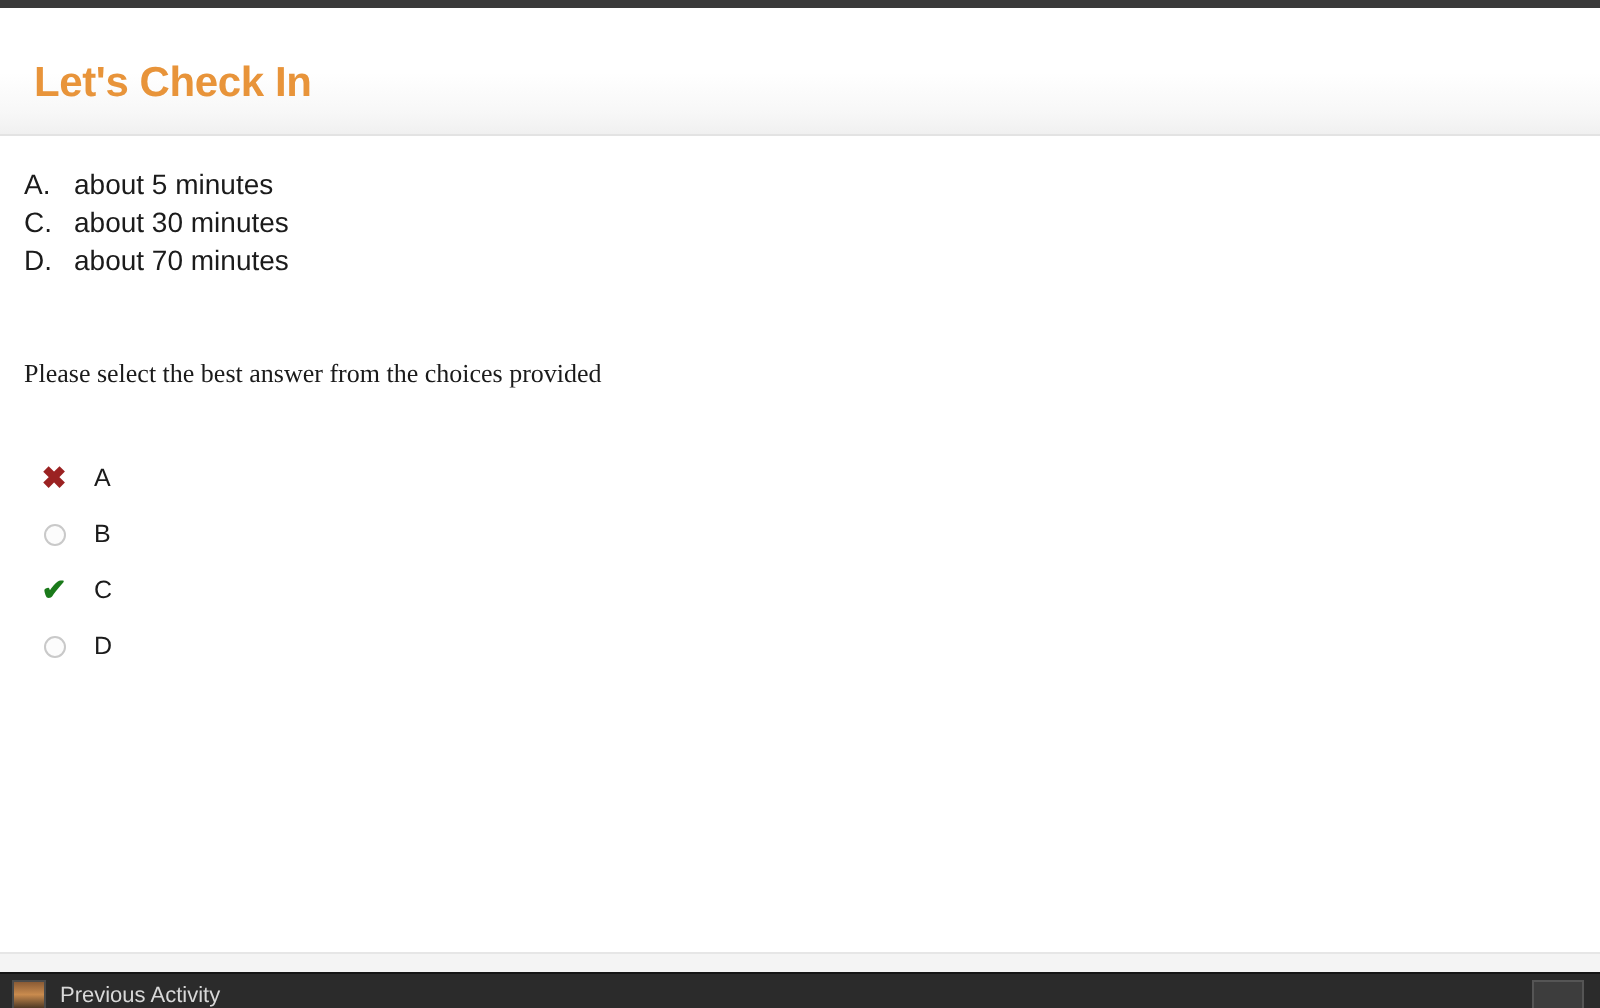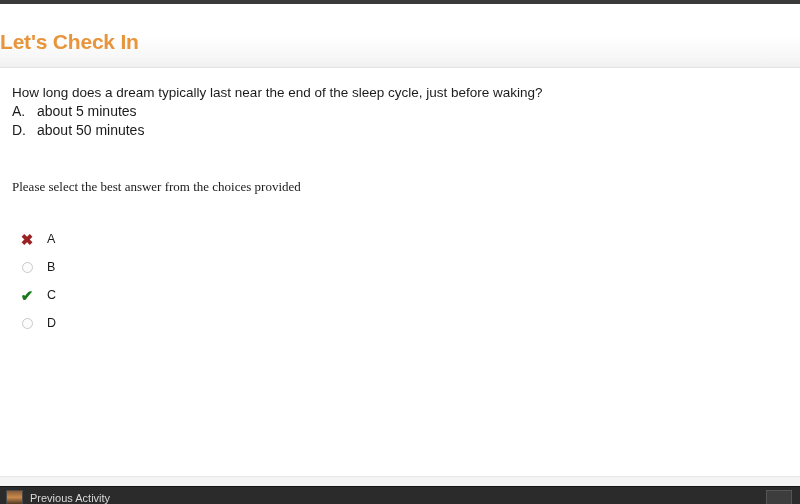--- a/index.html
+++ b/index.html
@@ -39,20 +39,21 @@
   }
 
   
   .page-header {
     height: 52px;
     background: linear-gradient(to bottom, #ffffff 0%, #ffffff 40%, #f7f7f7 80%, #f0f0f0 100%);
     border-bottom: 1px solid #e3e3e3;
     box-sizing: border-box;
     display: flex;
     align-items: center;
+    padding-left: 17px;
   }
   .page-title {
     color: #e8943a;
     font-size: 21px;
     font-weight: bold;
     letter-spacing: -0.2px;
     line-height: 1;
   }
 
   
@@ -212,27 +213,29 @@
   <div class="page-title">Let's Check In</div>
 </div>
 
 <div class="subghost">
   <span class="ghost-text">      </span>
 </div>
 
 <div class="content">
 
   <div class="question-block">
-    <div class="question-stem">How long does a dream typically last near the end of the sleep cycle, just before waking?</div>
 
     <div class="choice-line">
       <span class="choice-letter">A.</span><span>about 5 minutes</span>
     </div>
     <div class="choice-line">
-      <span class="choice-letter">D.</span><span>about 50 minutes</span>
+      <span class="choice-letter">C.</span><span>about 30 minutes</span>
+    </div>
+    <div class="choice-line">
+      <span class="choice-letter">D.</span><span>about 70 minutes</span>
     </div>
   </div>
 
   <div class="instruction">Please select the best answer from the choices provided</div>
 
   <div class="answer-list">
 
     <div class="answer-row">
       <span class="marker">
         <span class="mark-x">✖</span>

